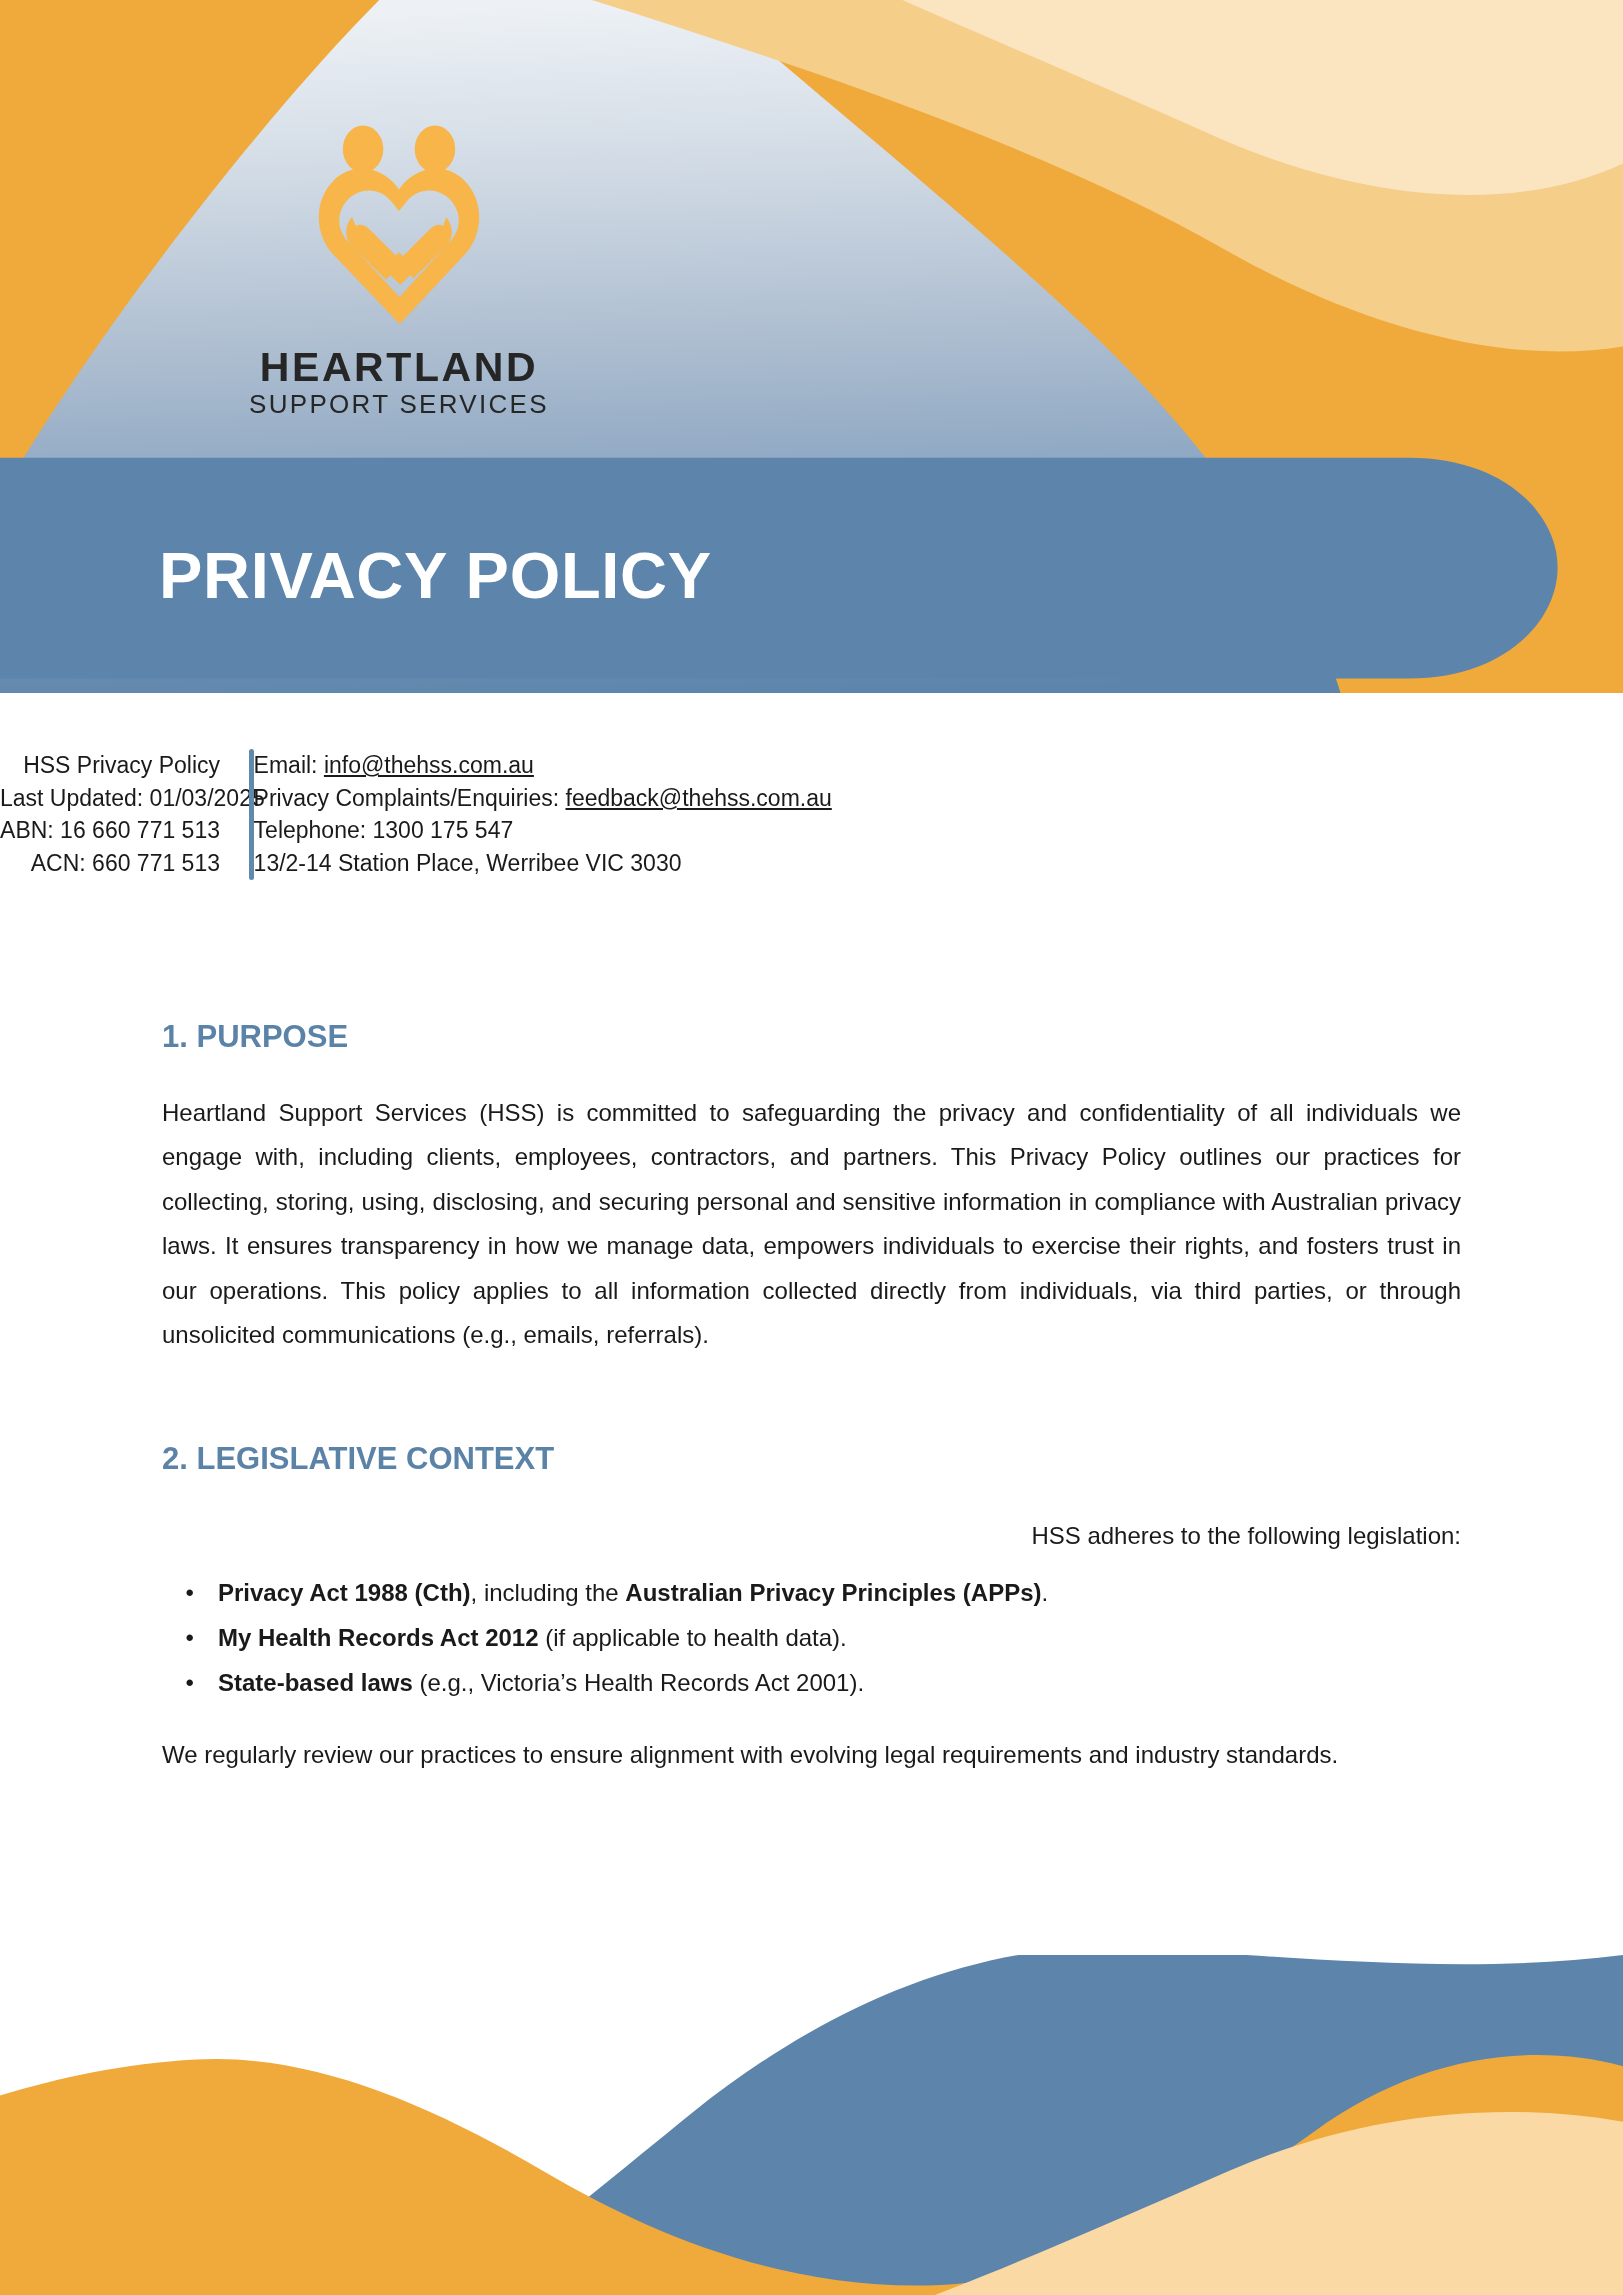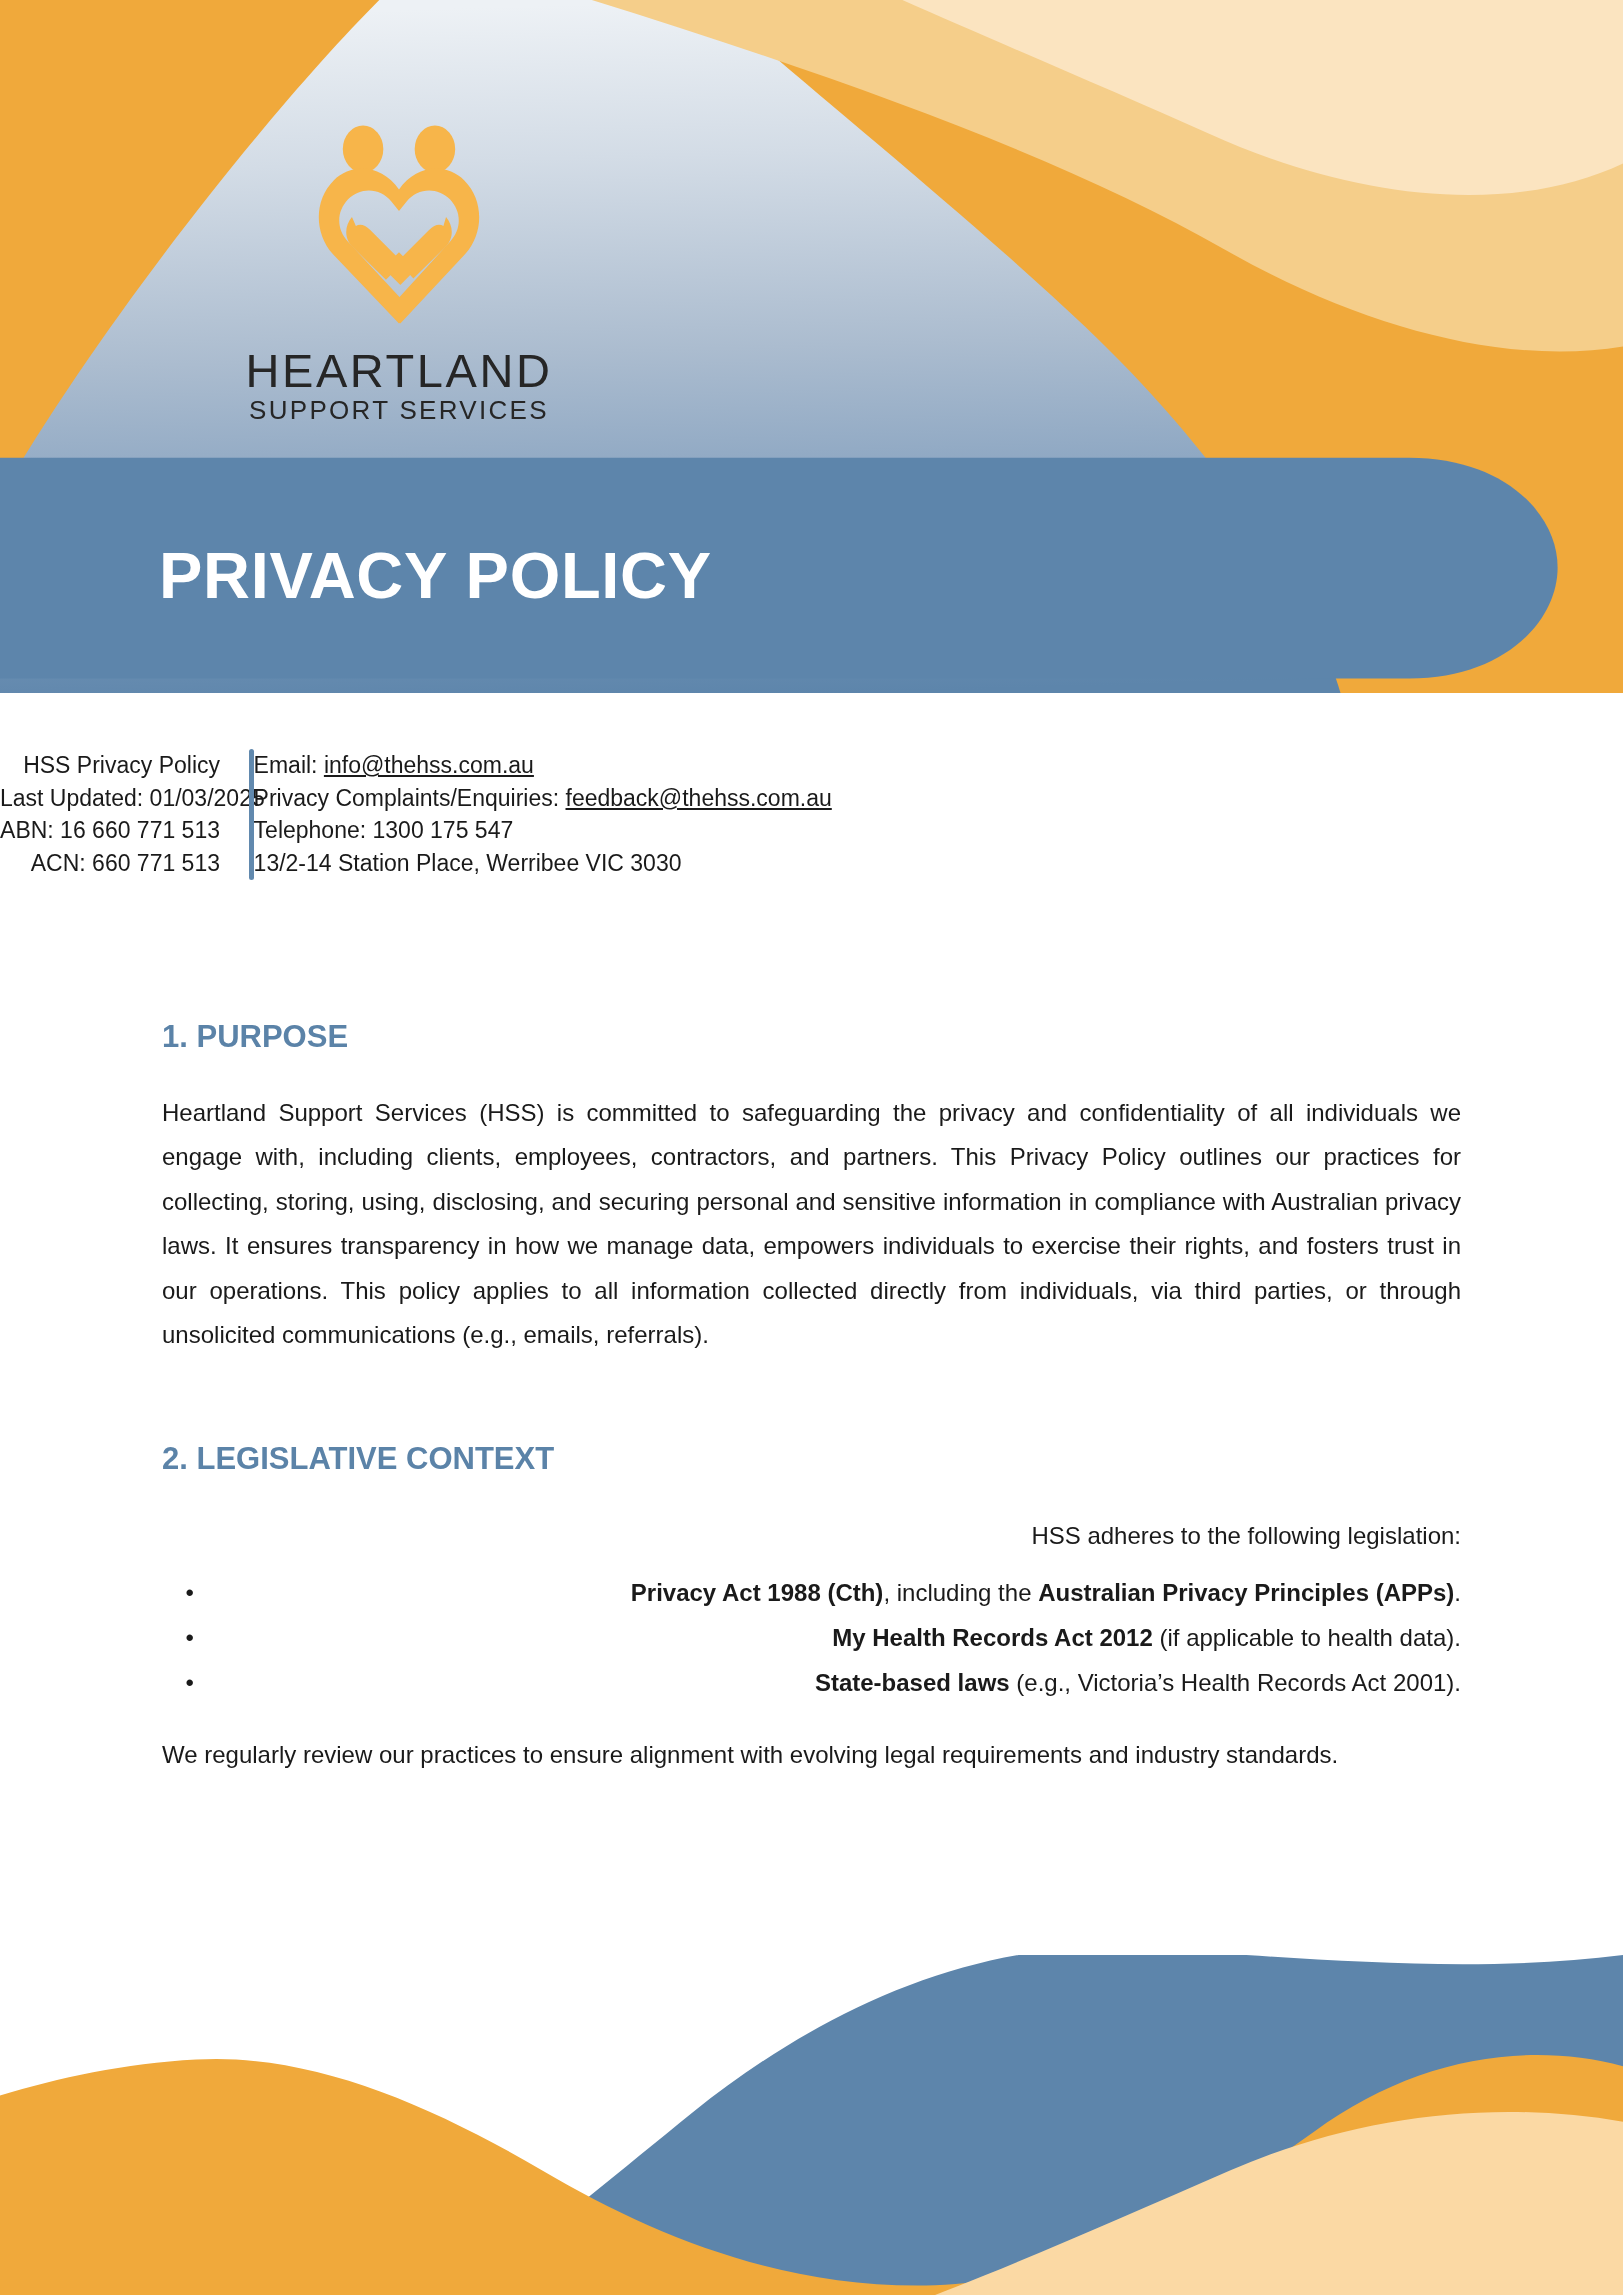--- a/index.html
+++ b/index.html
@@ -34,21 +34,21 @@
     width: 366px;
     text-align: center;
   }
   #logo-mark { width: 196px; height: 216px; display:block; margin: 0 auto; }
   .logo-word {
     font-family: "Liberation Sans", sans-serif;
     color: #262626;
     letter-spacing: 1.6px;
     line-height: 1.02;
   }
-  #logo-name    { font-size: 47px; font-weight: 400; letter-spacing: 2.6px; margin-top: 6.5px;}
+  #logo-name    { font-size: 41px; font-weight: 700; letter-spacing: 2.6px; margin-top: 6.5px;}
   #logo-tagline { font-size: 26px; font-weight: 400; letter-spacing: 2.3px; margin-top: 2.6px;}
 
   
   #doc-title {
     position: absolute;
     left: 159px;
     top: 543px;
     font-size: 65px;
     font-weight: 700;
     color: #ffffff;
@@ -117,21 +117,20 @@
   }
   p.body-para.lead {
     text-align: right;
     margin-bottom: 11.8px;
   }
 
   ul.legis-list {
     list-style: none;
     margin: 0 0 27.5px 0;
     padding: 0;
-    text-align: right;
   }
   ul.legis-list li {
     font-size: 24px;
     line-height: 1.88;
     color: #1a1a1a;
     padding-left: 56px;
     position: relative;
   }
   ul.legis-list li::before {
     content: "\2022";

